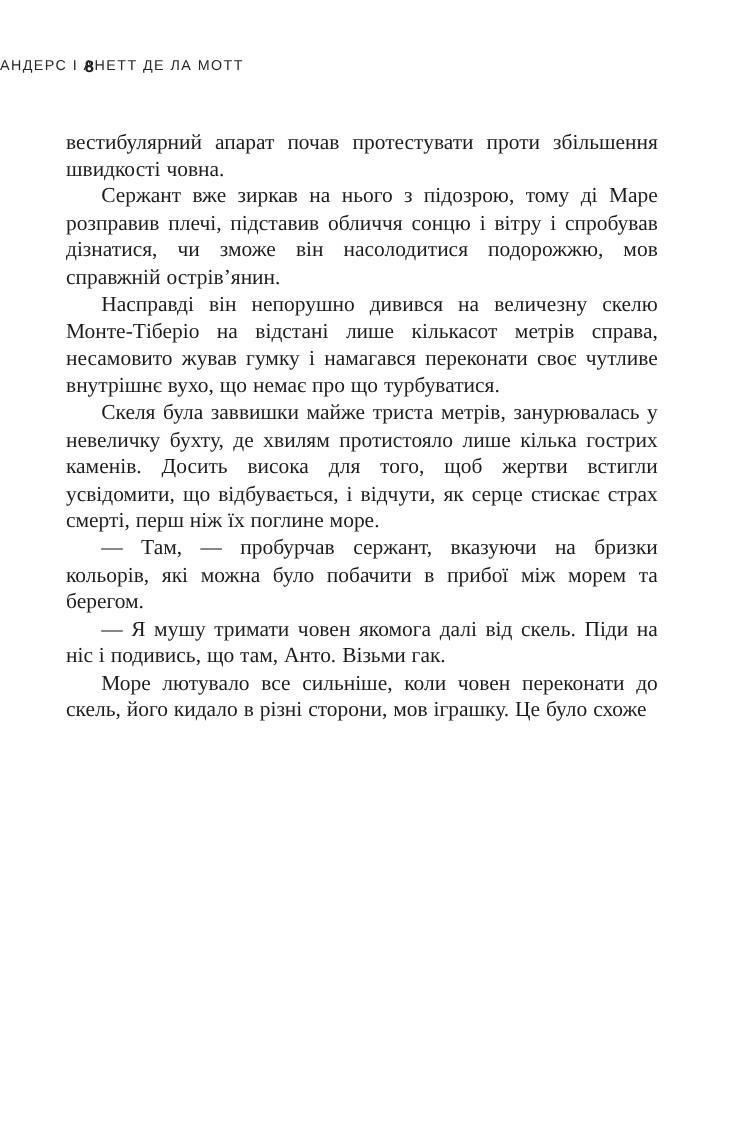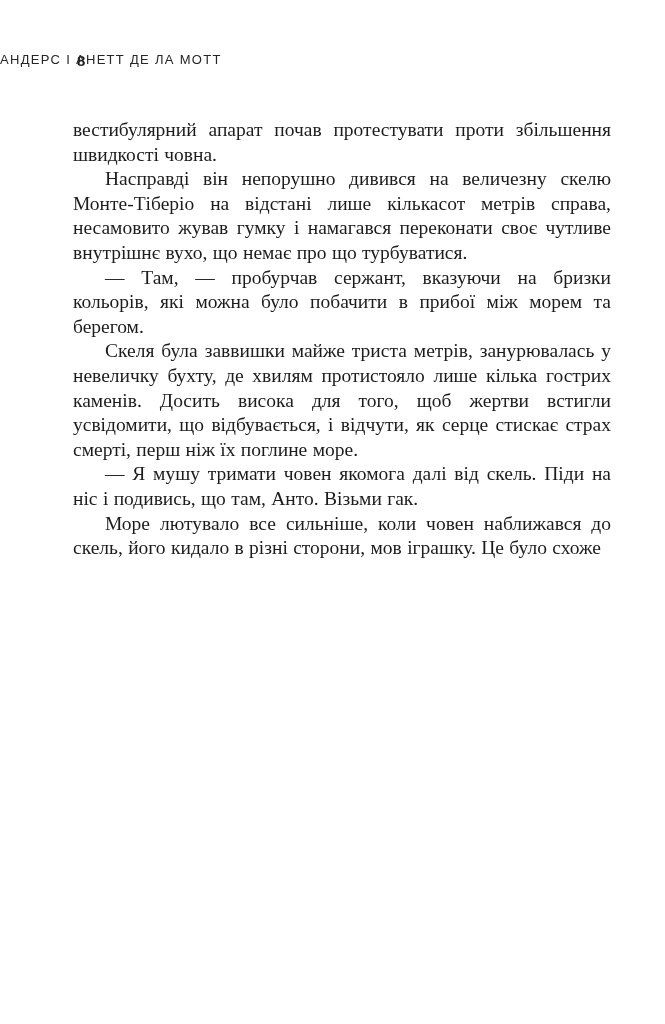--- a/index.html
+++ b/index.html
@@ -39,21 +39,21 @@
     top: 1px;
     text-align: left;
     font-size: 13px;
     font-weight: 400;
     letter-spacing: 1.3px;
     color: #262626;
   }
   .page-body {
     position: absolute;
     top: 118px;
-    left: 73px;
+    left: 60px;
     width: 538px;
     color: #1c1c1c;
     font-size: 19.5px;
     line-height: 24.6px;
     text-align: justify;
   }
   .page-body p {
     text-indent: 32px;
     word-spacing: 0.5px;
   }
@@ -66,19 +66,20 @@
 
 <div class="book-page">
   <header class="page-header">
     <span class="page-number">8</span>
     <span class="running-head">АНДЕРС І АНЕТТ ДЕ ЛА МОТТ</span>
   </header>
 
   <main class="page-body" style="color: rgb(28, 28, 28);">
 
   <p class="no-indent">вестибулярний апарат почав протестувати проти збільшення швидкості човна.</p>
+      <p>Сержант вже зиркав на нього з підозрою, тому ді Маре розправив плечі, підставив обличчя сонцю і вітру і спробував дізнатися, чи зможе він насолодитися подорожжю, мов справжній острів’янин.</p>
       <p>Насправді він непорушно дивився на величезну скелю Монте-Тіберіо на відстані лише кількасот метрів справа, несамовито жував гумку і намагався переконати своє чутливе внутрішнє вухо, що немає про що турбуватися.</p>
+      <p>Скеля була заввишки майже триста метрів, занурювалась у невеличку бухту, де хвилям протистояло лише кілька гострих каменів. Досить висока для того, щоб жертви встигли усвідомити, що відбувається, і відчути, як серце стискає страх смерті, перш ніж їх поглине море.</p>
       <p>— Там, — пробурчав сержант, вказуючи на бризки кольорів, які можна було побачити в прибої між морем та берегом.</p>
-      <p>Скеля була заввишки майже триста метрів, занурювалась у невеличку бухту, де хвилям протистояло лише кілька гострих каменів. Досить висока для того, щоб жертви встигли усвідомити, що відбувається, і відчути, як серце стискає страх смерті, перш ніж їх поглине море.</p>
       <p>— Я мушу тримати човен якомога далі від скель. Піди на ніс і подивись, що там, Анто. Візьми гак.</p>
-      <p>Море лютувало все сильніше, коли човен наближався до скель, його кидало в різні сторони, мов іграшку. Це було схоже</p>
+      <p>Море лютувало все сильніше, коли човен переконати до скель, його кидало в різні сторони, мов іграшку. Це було схоже</p>
     </main>
 </div>
 
 </body></html>

